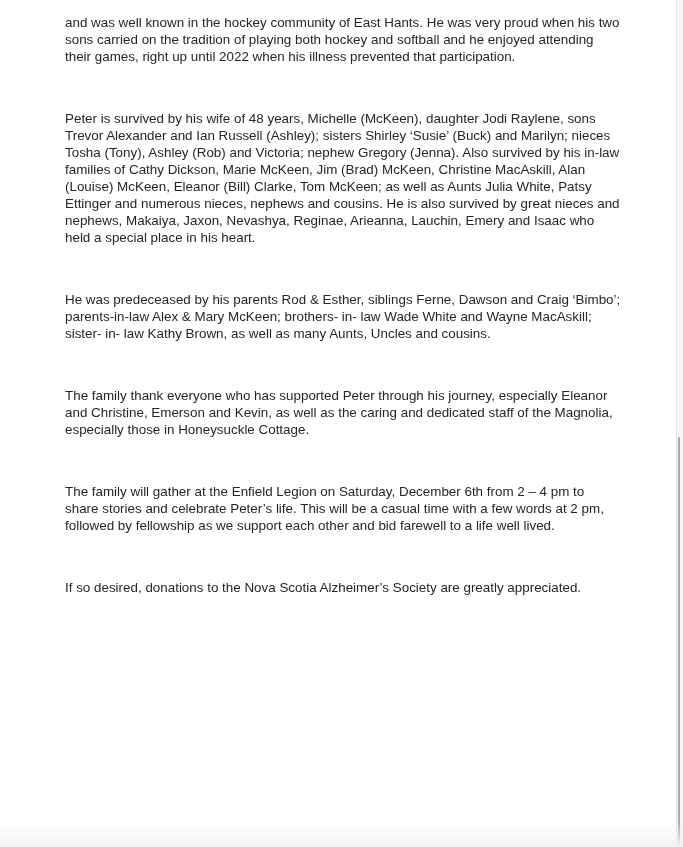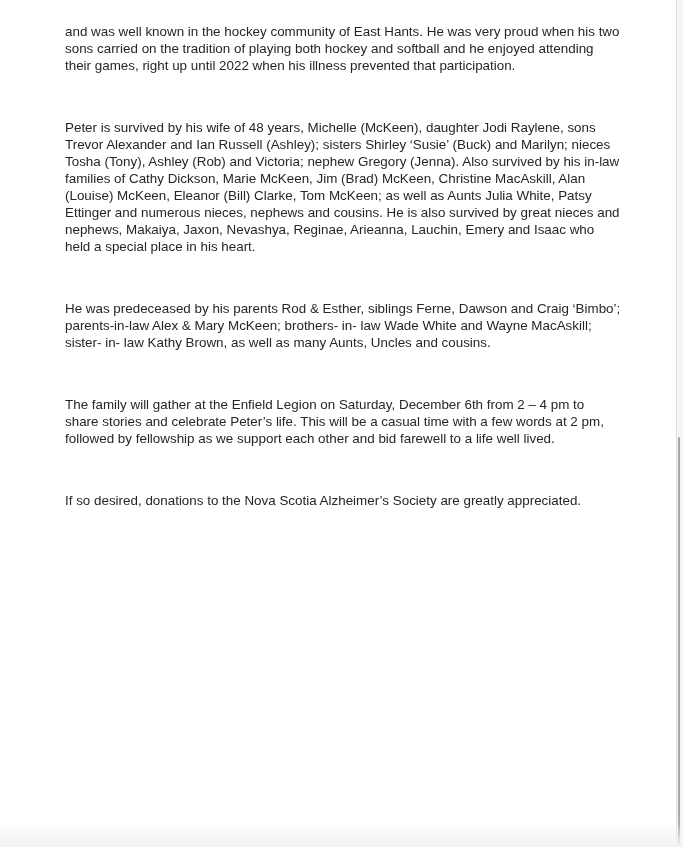--- a/index.html
+++ b/index.html
@@ -31,21 +31,21 @@
     top: 0; left: 0; bottom: 0;
     right: 6px;
     background: var(--background);
     border-right: 1px solid var(--page-edge);
   }
   .content {
     padding: 14px 0 0 65px;
     width: 621px; 
   }
   .content p {
-    margin: 9px 0 45px 0;
+    margin: 0 0 45px 0;
     width: 556px;
     font-size: 13.4px;
     line-height: 17px;
     color: var(--text-color);
     font-weight: 400;
     text-align: left;
   }
   .content p:last-child { margin-bottom: 0; }
   .scroll-thumb {
     position: absolute;
@@ -67,19 +67,20 @@
 </head>
 <body>
 
 <div class="scroll-gutter"></div>
 
 <div class="page">
   <div class="content">
     <p>and was well known in the hockey community of East Hants. He was very proud when his two sons carried on the tradition of playing both hockey and softball and he enjoyed attending their games, right up until 2022 when his illness prevented that participation.</p>
     <p>Peter is survived by his wife of 48 years, Michelle (McKeen), daughter Jodi Raylene, sons Trevor Alexander and Ian Russell (Ashley); sisters Shirley ‘Susie’ (Buck) and Marilyn; nieces Tosha (Tony), Ashley (Rob) and Victoria; nephew Gregory (Jenna). Also survived by his in-law families of Cathy Dickson, Marie McKeen, Jim (Brad) McKeen, Christine MacAskill, Alan (Louise) McKeen, Eleanor (Bill) Clarke, Tom McKeen; as well as Aunts Julia White, Patsy Ettinger and numerous  nieces, nephews and cousins. He is also survived by great nieces and nephews, Makaiya, Jaxon, Nevashya, Reginae, Arieanna, Lauchin, Emery and Isaac who held a special place in his heart.</p>
     <p>He was predeceased by his parents Rod &amp; Esther, siblings Ferne, Dawson and Craig ‘Bimbo’; parents-in-law Alex &amp; Mary McKeen; brothers- in- law Wade White and Wayne MacAskill; sister- in- law Kathy Brown, as well as many Aunts, Uncles and cousins.</p>
+    <p>The family thank everyone who has supported Peter through his journey, especially Eleanor and Christine, Emerson and Kevin, as well as the caring and dedicated staff of the Magnolia, especially those in Honeysuckle Cottage.</p>
     <p>The family will gather at the Enfield Legion on Saturday, December 6th from 2 – 4 pm to share stories and celebrate Peter’s life. This will be a casual time with a few words at 2 pm, followed by fellowship as we support each other and bid farewell to a life well lived.</p>
     <p>If so desired, donations to the Nova Scotia Alzheimer’s Society are greatly appreciated.</p>
   </div>
 </div>
 
 <div class="scroll-thumb"></div>
 <div class="bottom-fade"></div>
 
 </body></html>

